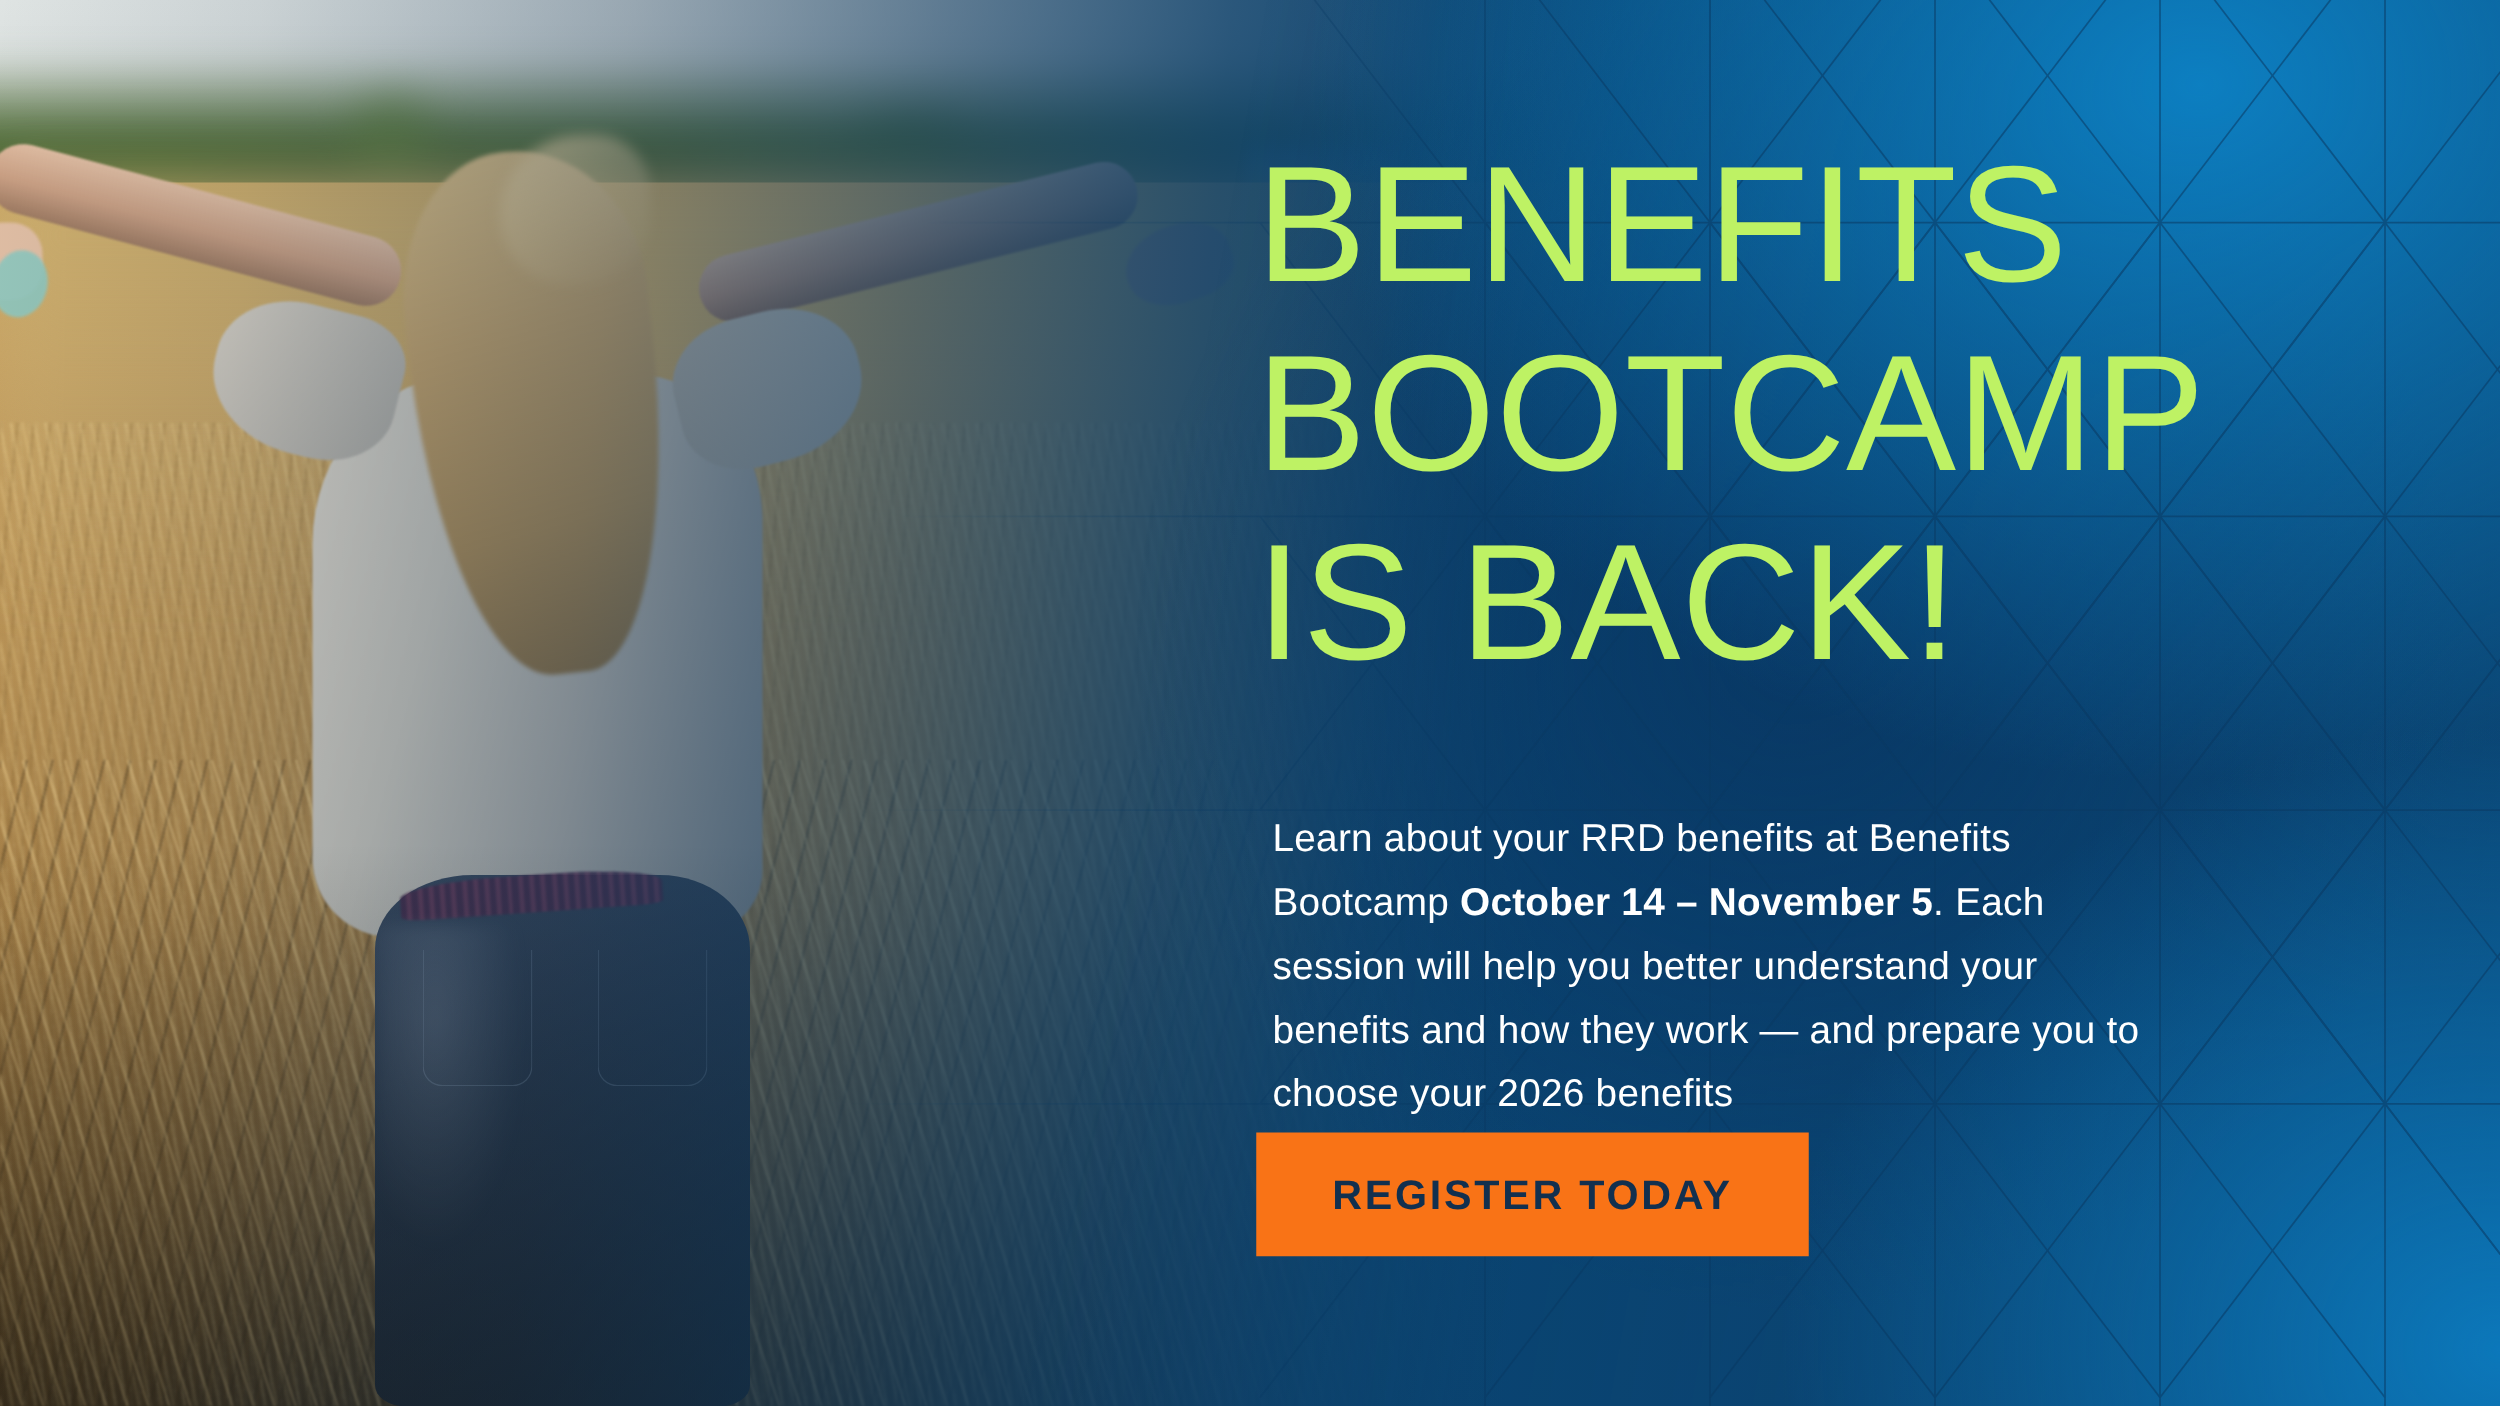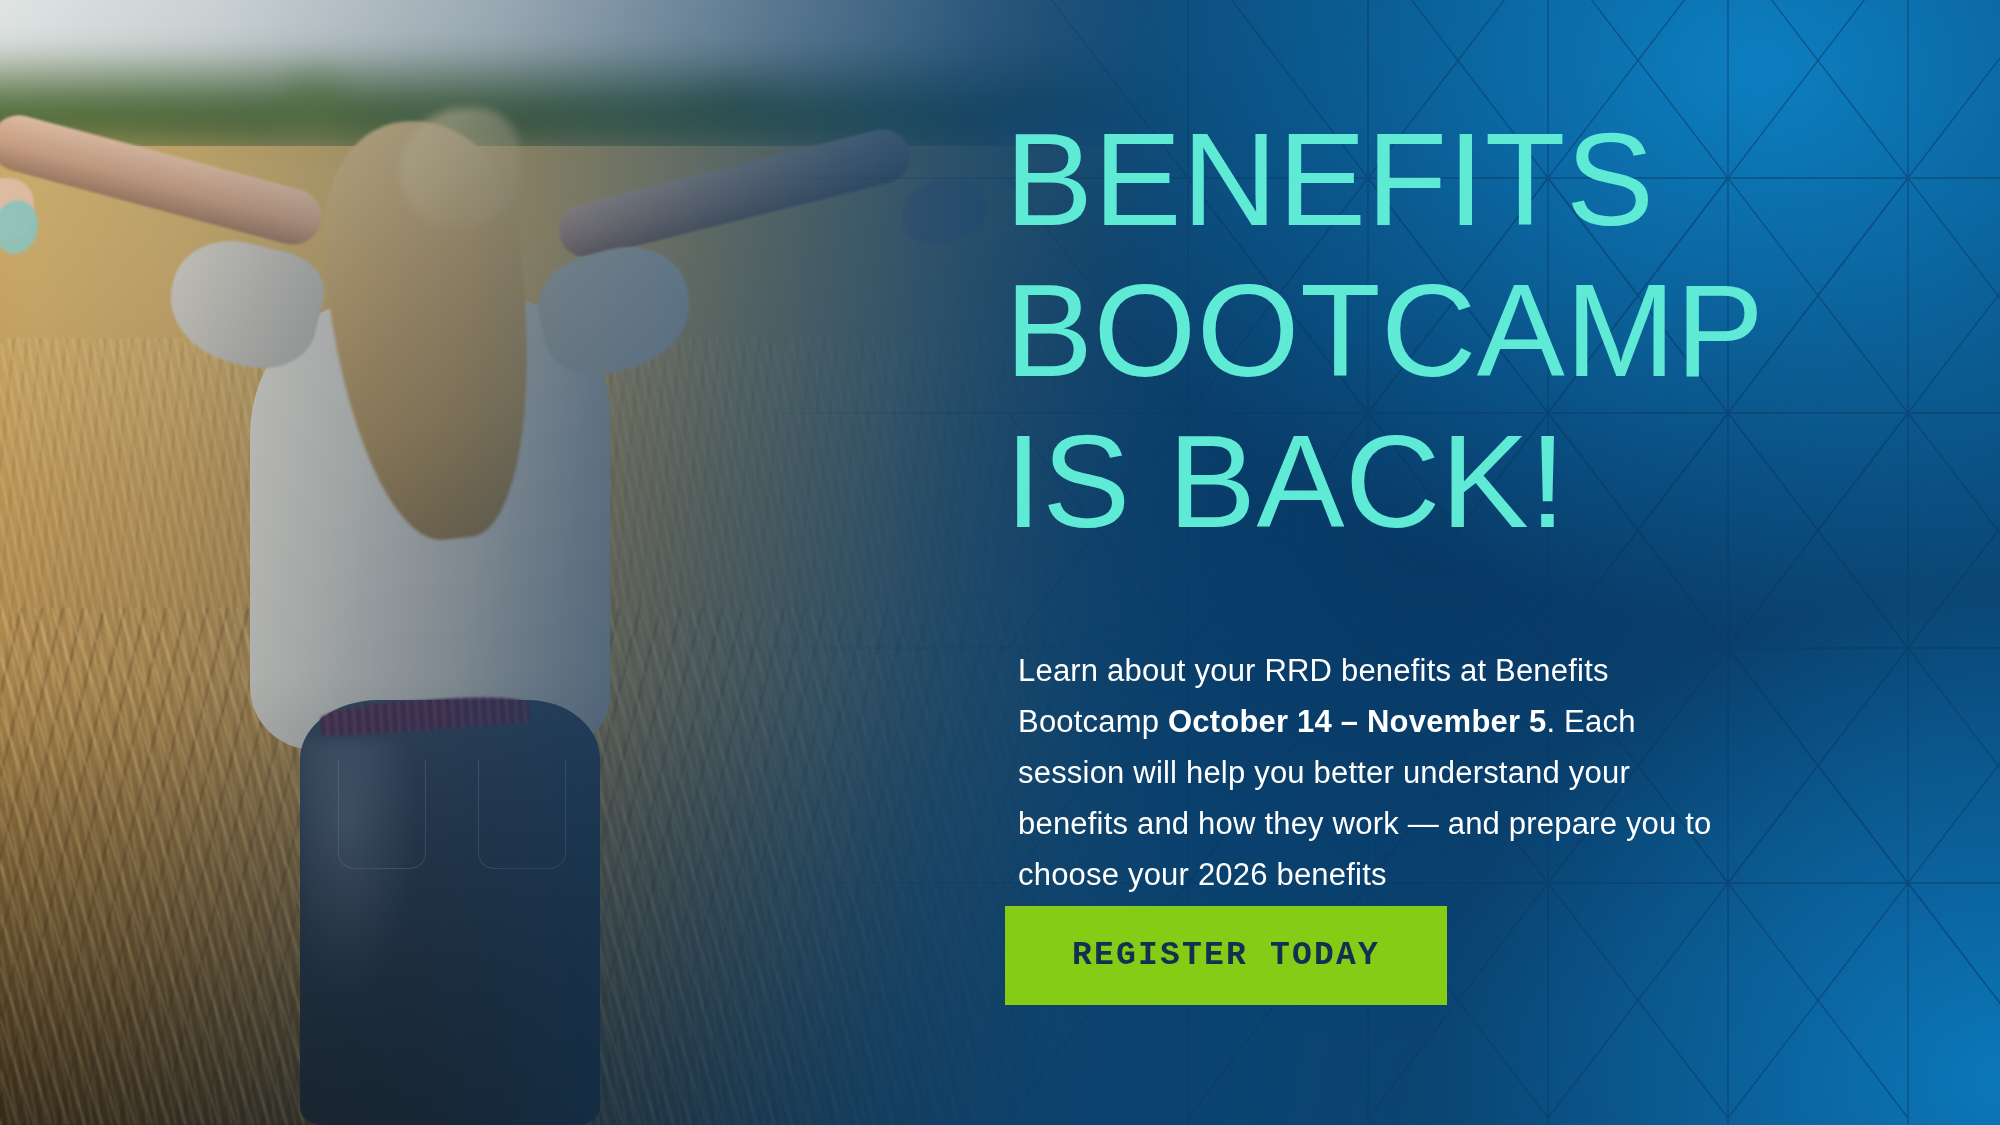--- a/index.html
+++ b/index.html
@@ -282,21 +282,21 @@
     left: 1005px;
     top: 0;
     width: 940px;
     height: 100%;
   }
   .headline {
     position: absolute;
     top: 104px;
     left: 0;
     margin: 0;
-    color: #5eead4;
+    color: #bef264;
     font-weight: 300;
     font-size: 132px;
     line-height: 151px;
     letter-spacing: .5px;
     white-space: pre-line;
     text-transform: uppercase;
     font-family: "Liberation Sans", sans-serif;
   }
   .subcopy {
     position: absolute;
@@ -311,24 +311,24 @@
     letter-spacing: .2px;
   }
   .subcopy b { font-weight: 700; }
 
   .cta {
     position: absolute;
     left: 0;
     top: 906px;
     width: 442px;
     height: 99px;
-    background: #84cc16;
+    background: #f97316;
     border: none;
     color: #12304f;
-    font-family: Liberation Mono, monospace;
+    font-family: Liberation Sans, sans-serif;
     font-size: 33px;
     font-weight: 700;
     letter-spacing: 2.2px;
     text-transform: uppercase;
     cursor: pointer;
     display: flex;
     align-items: center;
     justify-content: center;
     box-sizing: border-box;
   }

